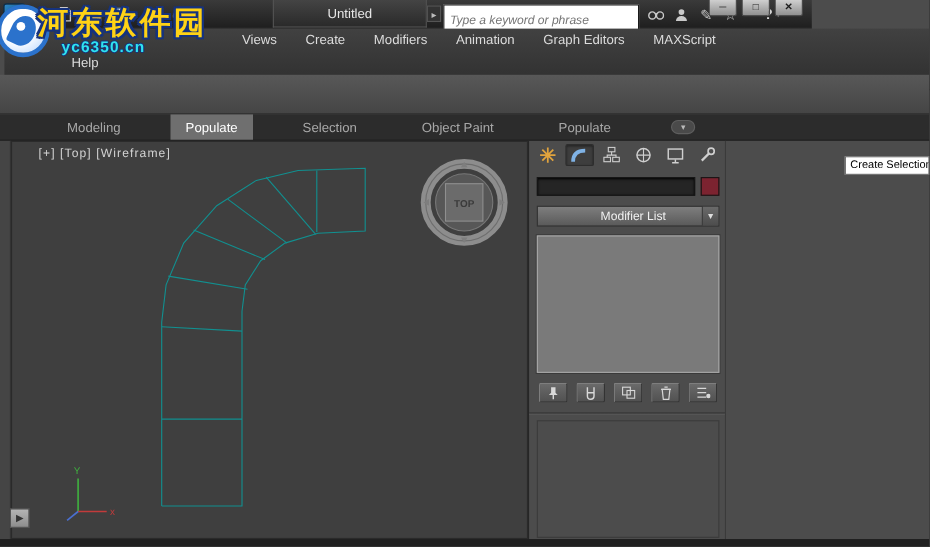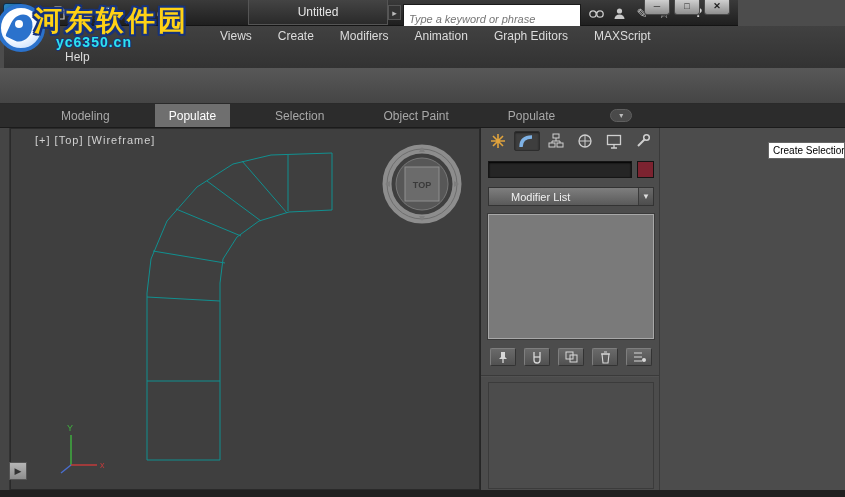--- a/index.html
+++ b/index.html
@@ -45,21 +45,21 @@
             background:repeating-linear-gradient(#777 0 2px, transparent 2px 4px); }
   .tbtn { position:absolute; top:74px; width:26px; height:24px; display:flex; align-items:center; justify-content:center; }
   .tbtn svg { display:block; }
   .tbtn.txt { color:#e0e0e0; font-size:11px; font-weight:bold; }
   .movebtn { position:absolute; left:312px; top:70px; width:31px; height:31px; border:1px solid #7db4e8;
              background:linear-gradient(#4f94d6,#2d6aa8); display:flex; align-items:center; justify-content:center; border-radius:2px;}
   .placebtn { position:absolute; left:550px; top:72px; width:27px; height:27px; border:1px solid #4b8fd5;
               background:#3c3c3c; display:flex; align-items:center; justify-content:center; border-radius:2px;}
   .dropdown { position:absolute; top:76px; height:19px; background:linear-gradient(#7e7e7e,#5a5a5a);
               border:1px solid #333; display:flex; align-items:center; font-size:11px; color:#f1f1f1; }
-  .dropdown .lbl { flex:1; padding-left:22px; }
+  .dropdown .lbl { flex:1; padding-left:22px;margin-left:35px; }
   .dropdown .dd { width:15px; height:100%; background:linear-gradient(#6a6a6a,#4d4d4d); border-left:1px solid #3a3a3a;
                   display:flex; align-items:center; justify-content:center; font-size:8px; color:#ddd; }
   .tooltip { position:absolute; left:768px; top:74px; width:77px; height:17px; background:#ffffff;
              border:1px solid #666; color:#000; font-size:10px; line-height:15px; padding-left:4px;
              white-space:nowrap; overflow:hidden; z-index:20; }
 
   
   .ribbon { position:absolute; left:0; top:104px; width:845px; height:24px; background:#2c2c2c;
             border-bottom:1px solid #1b1b1b; display:flex; align-items:stretch;gap:19px; }
   .ribbon .spacer { width:28px; }

